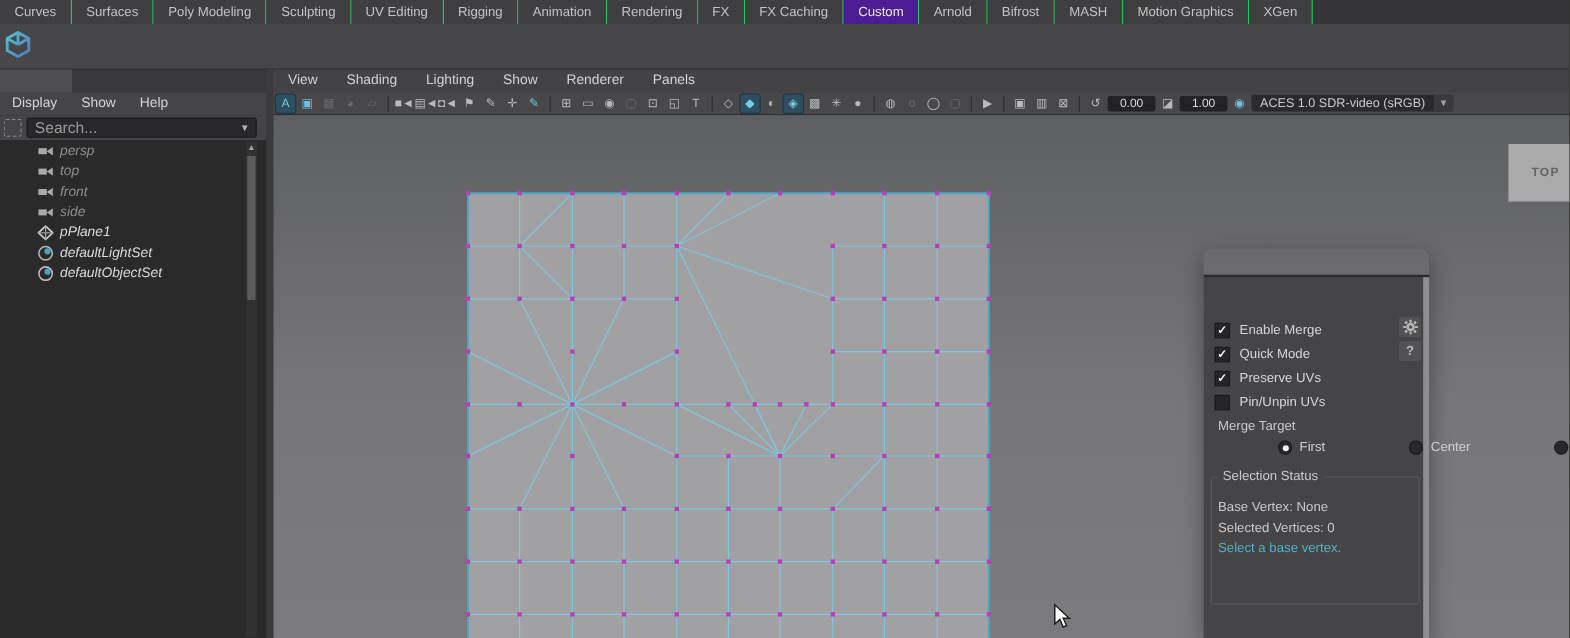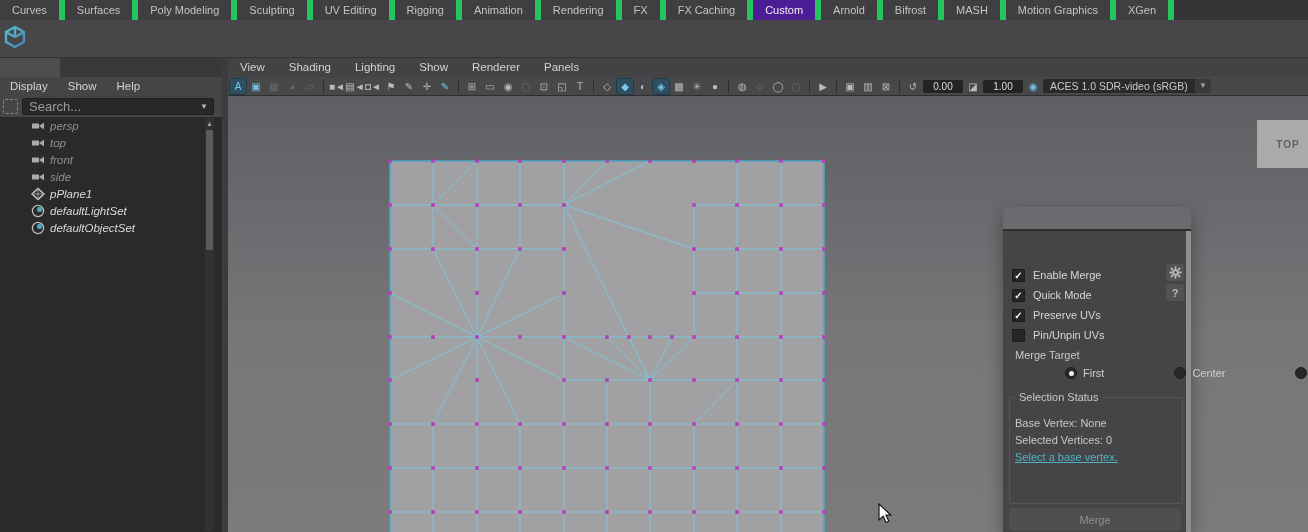--- a/index.html
+++ b/index.html
@@ -3,21 +3,21 @@
 <meta charset="utf-8">
 <style>
   html,body{margin:0;padding:0;background:#222;}
   #root{position:relative;width:1308px;height:532px;overflow:hidden;
         font-family:"Liberation Sans",sans-serif;background:#454547;
         -webkit-font-smoothing:antialiased;}
   
   #shelf-tabs{position:absolute;left:0;top:0;width:1308px;height:20px;background:#353537;
               display:flex;align-items:stretch;}
   .shelf-tab{padding:0 12px;font-size:11px;line-height:20px;color:#c3c3c3;background:#3f3f41;
-             border-right:6px solid #22c55e;white-space:nowrap;cursor:default;}
+             border-right:1px solid #22c55e;white-space:nowrap;cursor:default;}
   .shelf-tab.active{background:#4c1d95;color:#ededed;}
   
   #shelf-row{position:absolute;left:0;top:20px;width:1308px;height:37px;background:#47474a;
              border-bottom:1px solid #323234;}
   #shelf-logo{position:absolute;left:4px;top:5px;}
   
   #outliner{position:absolute;left:0;top:58px;width:222px;height:474px;background:#2a2a2b;}
   #ol-tabrow{position:absolute;left:0;top:0;width:222px;height:19px;background:#39393b;}
   .ol-tab{display:inline-block;padding:16px 12px 0 8px;font-size:11.5px;line-height:19px;
           color:#dcdcdc;background:#4e4e50;}
@@ -88,21 +88,21 @@
   .pm-radio{display:flex;align-items:center;gap:6px;padding-left:48px;}
   .pm-radio .circ{width:10px;height:10px;border-radius:50%;background:#28282a;border:1px solid #1d1d1f;
                   position:relative;}
   .pm-radio.sel .circ::after{content:"";position:absolute;left:2.5px;top:2.5px;width:5px;height:5px;
                   border-radius:50%;background:#f0f0f0;}
   .pm-radio .lbl{font-size:11px;color:#cfcfcf;}
   #pm-group{position:absolute;left:6px;top:166px;width:172px;height:105px;border:1px solid #565658;border-radius:2px;}
   #pm-group-label{position:absolute;left:12px;top:160px;background:#454547;padding:0 4px;
                   font-size:11px;color:#c9c9c9;}
   .pm-status{position:absolute;left:12px;font-size:11px;color:#c9c9c9;}
-  #pm-hint{color:#4fb3c4;text-decoration:underline;}
+  #pm-hint{color:#4fb3c4;}
   .pm-button{position:absolute;left:6px;width:172px;height:23px;border-radius:3px;
              display:flex;align-items:center;justify-content:center;font-size:11px;}
   #pm-merge{top:277px;background:#4f4f51;color:#8f8f90;}
   
   #cursor{position:absolute;left:878px;top:503px;pointer-events:none;}
 </style>
 </head>
 <body>
 
 <div id="root">
@@ -469,21 +469,20 @@
           <div class="pm-radio">
             <div class="circ"></div>
             <span class="lbl">Last</span>
           </div>
         </div>
       <div id="pm-group"></div>
       <div id="pm-group-label">Selection Status</div>
       <div class="pm-status" style="top:186px">Base Vertex: None</div>
       <div class="pm-status" style="top:203px">Selected Vertices: 0</div>
       <div class="pm-status" id="pm-hint" style="top:220px">Select a base vertex.</div>
-      <div class="pm-button" id="pm-merge">Merge</div>
 
       <div id="pm-scrollstrip"></div>
     </div>
   </div>
 
   <svg id="cursor" width="16" height="22" viewBox="0 0 16 22">
     <path d="M1 1 L1 17 L5.2 13.2 L8 19.5 L10.8 18.3 L8 12.2 L13 12.2 Z" fill="#ffffff" stroke="#1a1a1a" stroke-width="1.2"></path>
   </svg>
 </div>
 

